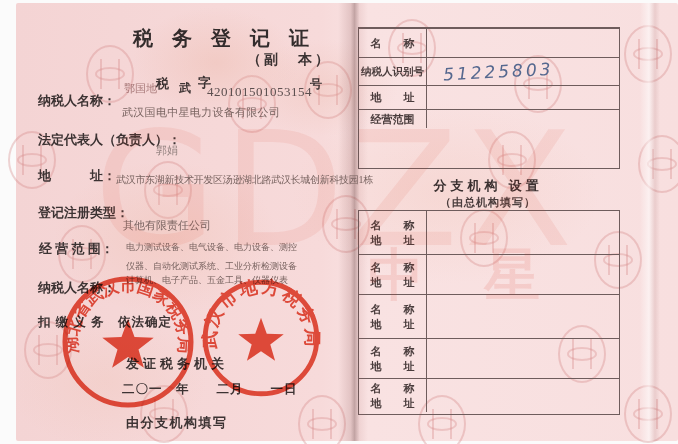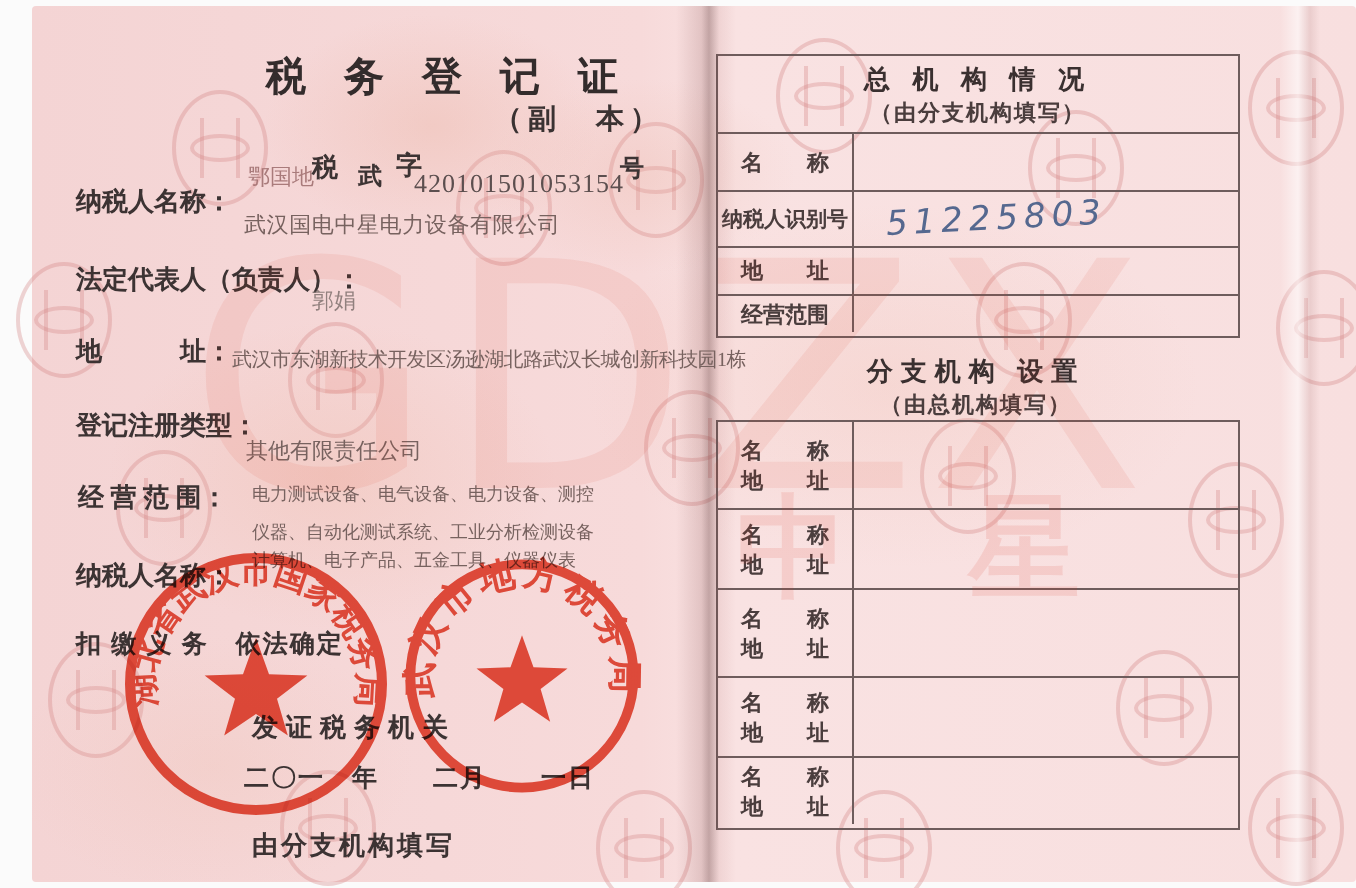--- a/index.html
+++ b/index.html
@@ -176,24 +176,20 @@
 
     <div class="abs lbl" style="left:22px;top:276px;font-size:13px">纳税人名称：</div>
 
     <div class="abs lbl" style="left:22px;top:311px;font-size:12.5px;letter-spacing:1px">扣 缴 义 务　依法确定</div>
 
     <div class="abs lbl" style="left:110px;top:352px;font-size:13px;letter-spacing:4px">发证税务机关</div>
     <div class="abs lbl" style="left:106px;top:378px;font-size:12.5px;letter-spacing:1px">二〇一　年　　二月　　一日</div>
     <div class="abs lbl" style="left:110px;top:411px;font-size:13px;letter-spacing:1.5px">由分支机构填写</div>
 
     <div class="tbl" style="left:342px;top:24px;width:260px;height:140px">
-      <div class="trow first thead" style="height:38px">
-        <span class="t1">总 机 构 情 况</span>
-        <span class="t2">（由分支机构填写）</span>
-      </div>
       <div class="trow" style="height:29px">
         <div class="tlabel">名　　称</div>
         <div class="tval"></div>
       </div>
       <div class="trow" style="height:28px">
         <div class="tlabel" style="font-size:10.5px">纳税人识别号</div>
         <div class="tval">
             <span class="hand" style="padding-left:16px">51225803</span>
           </div>
       </div>

